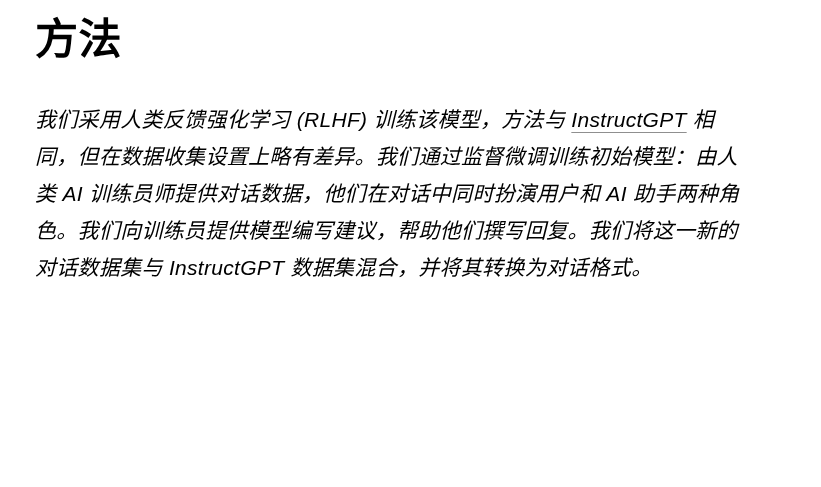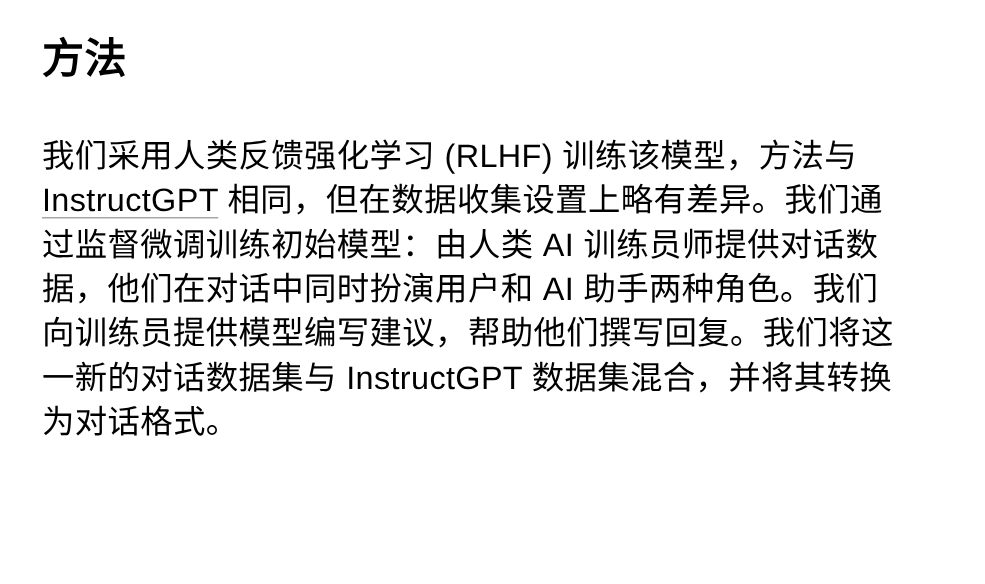--- a/index.html
+++ b/index.html
@@ -14,34 +14,35 @@
     font-family: "Liberation Sans", "DejaVu Sans", sans-serif;
     color: #000000;
     -webkit-font-smoothing: antialiased;
   }
   .article {
     box-sizing: border-box;
     padding: 12px 34px 0 35px;
     max-width: 790px;
   }
   h1.page-title {
-    margin: 16px 0 40px 0;
-    font-size: 35px;
+    margin: 5px 0 40px 0;
+    font-size: 43px;
     line-height: 44px;
     font-weight: 700;
     letter-spacing: 0.5px;
   }
   p.body-paragraph {
     margin: 0 0 19px 0;
     max-width: 752px;
-    font-size: 27px;
+    font-size: 21px;
     line-height: 37px;
     letter-spacing: 0.3px;
     text-align: left;
     word-break: break-word;
+    font-style: italic;
   }
   a.inline-link {
     color: inherit;
     text-decoration: underline;
     text-decoration-color: #8f8f8f;
     text-decoration-thickness: 1px;
     text-underline-offset: 5px;
     cursor: pointer;
   }
 </style>

